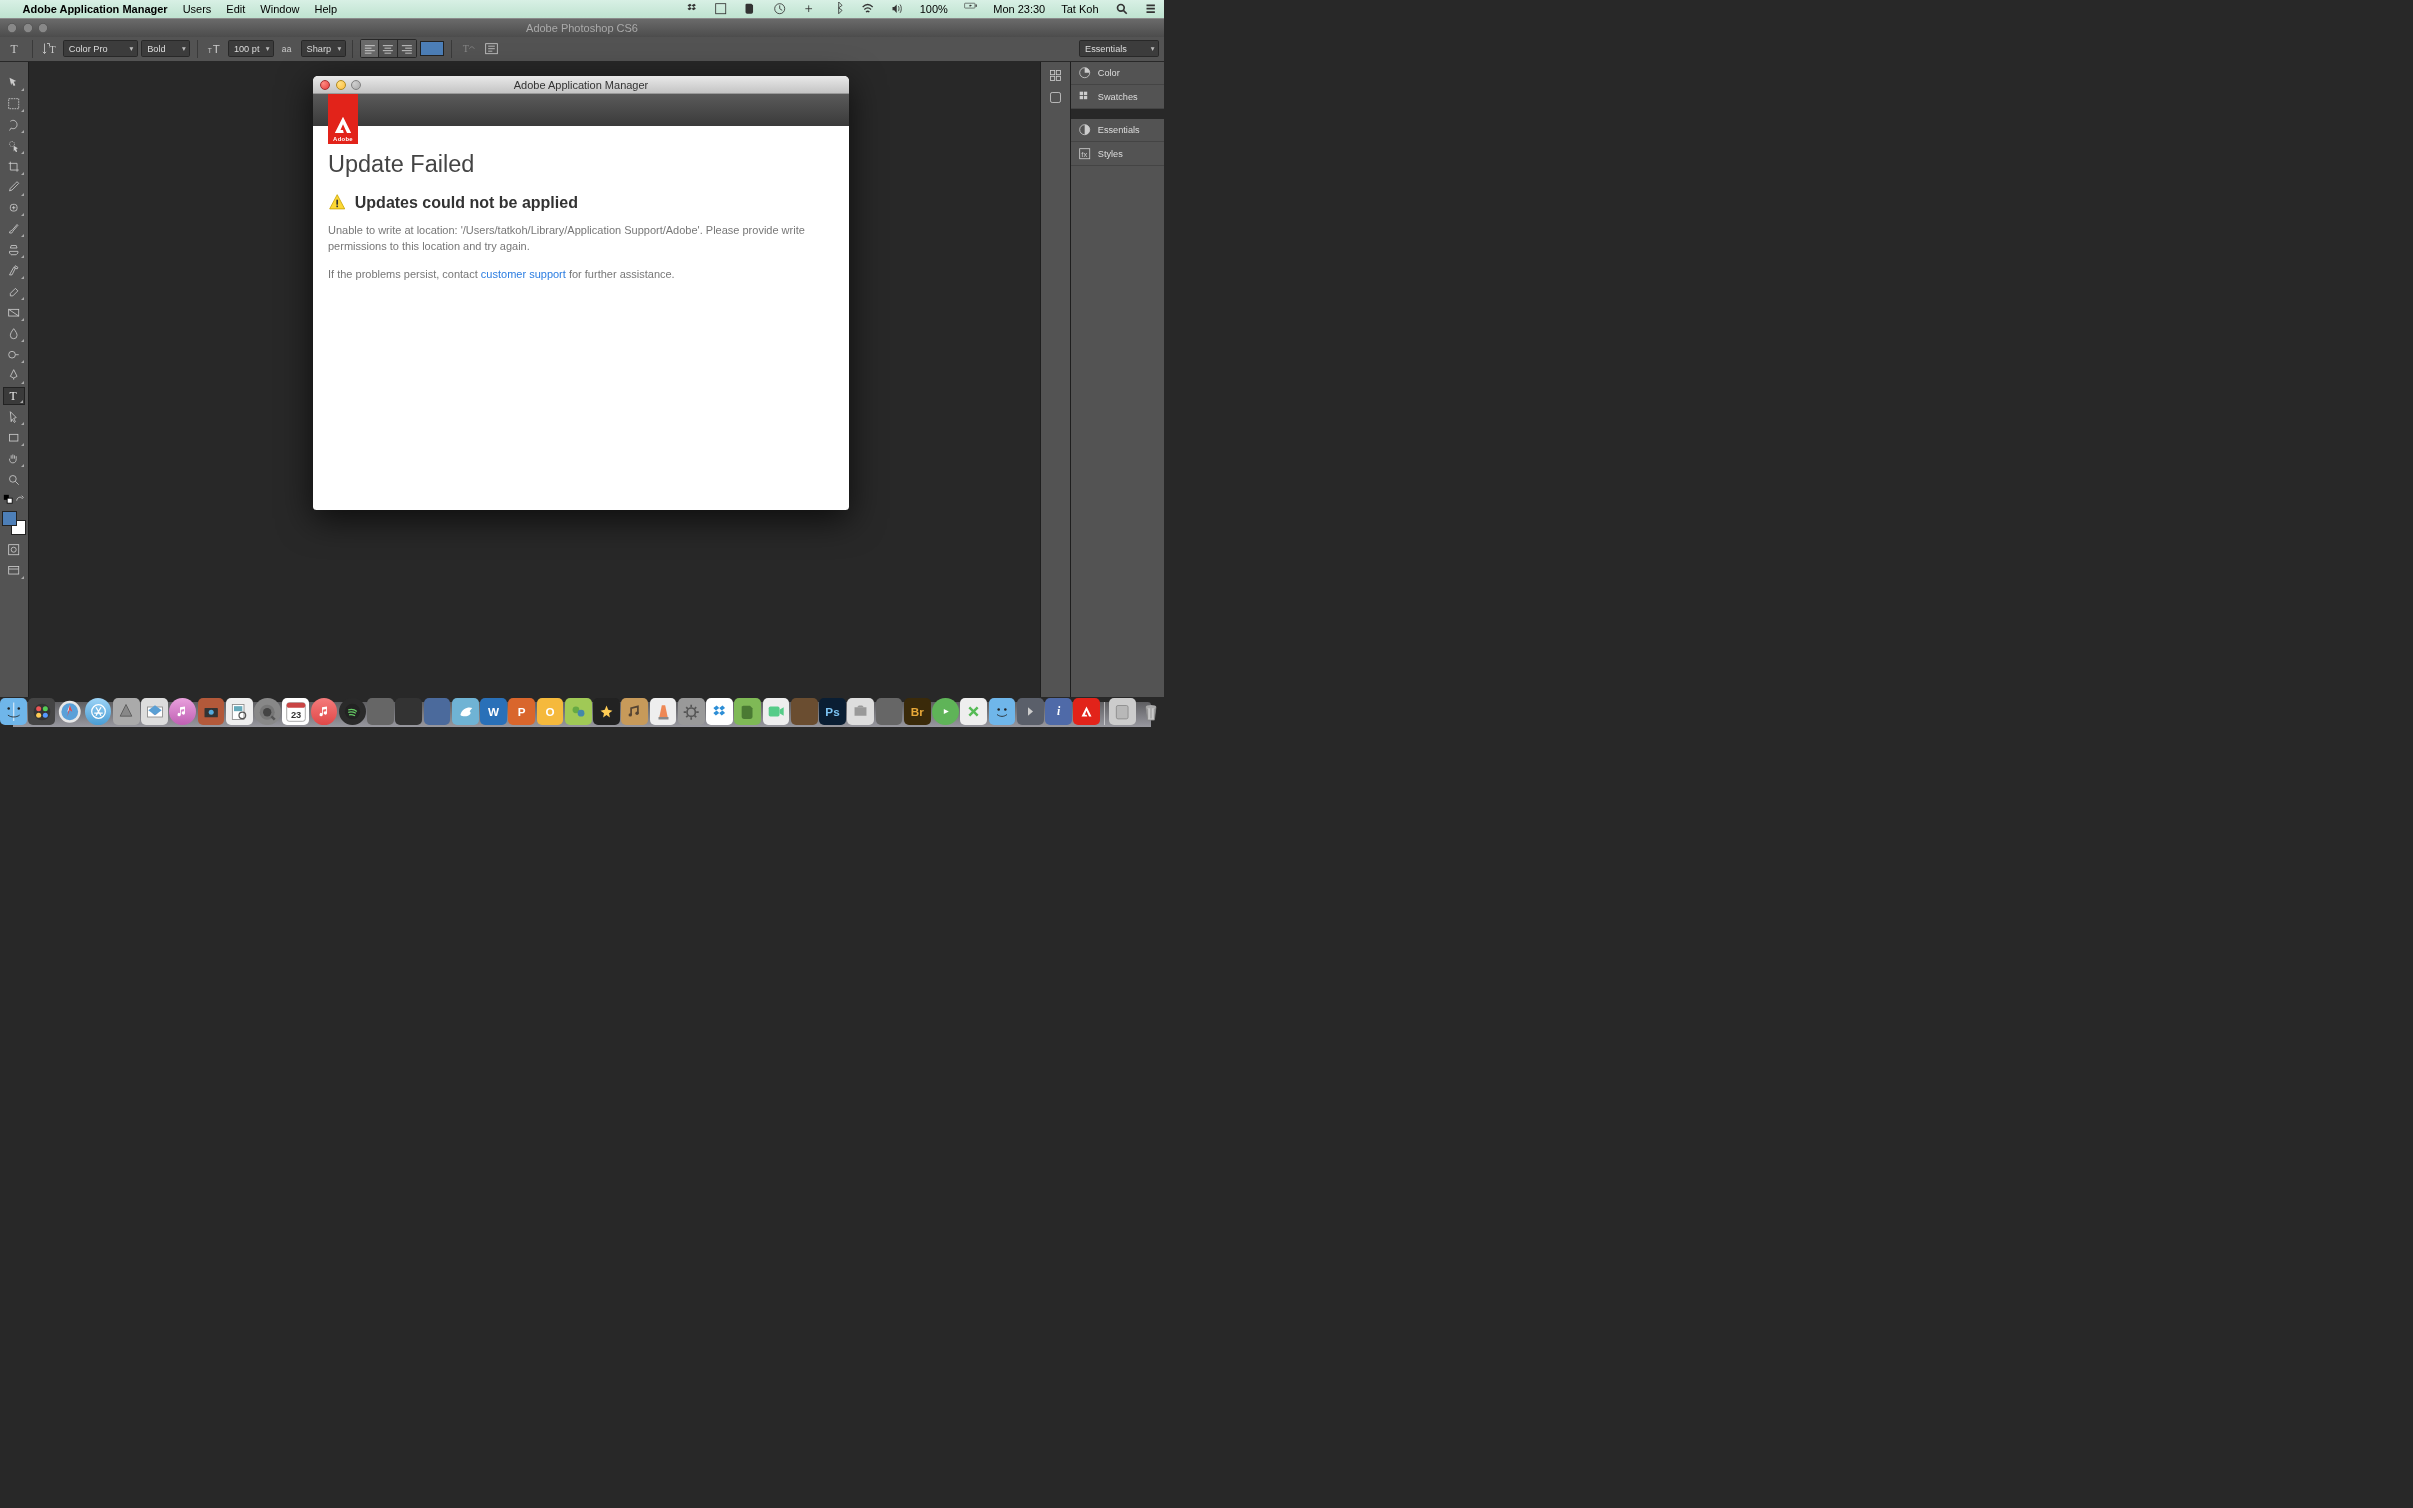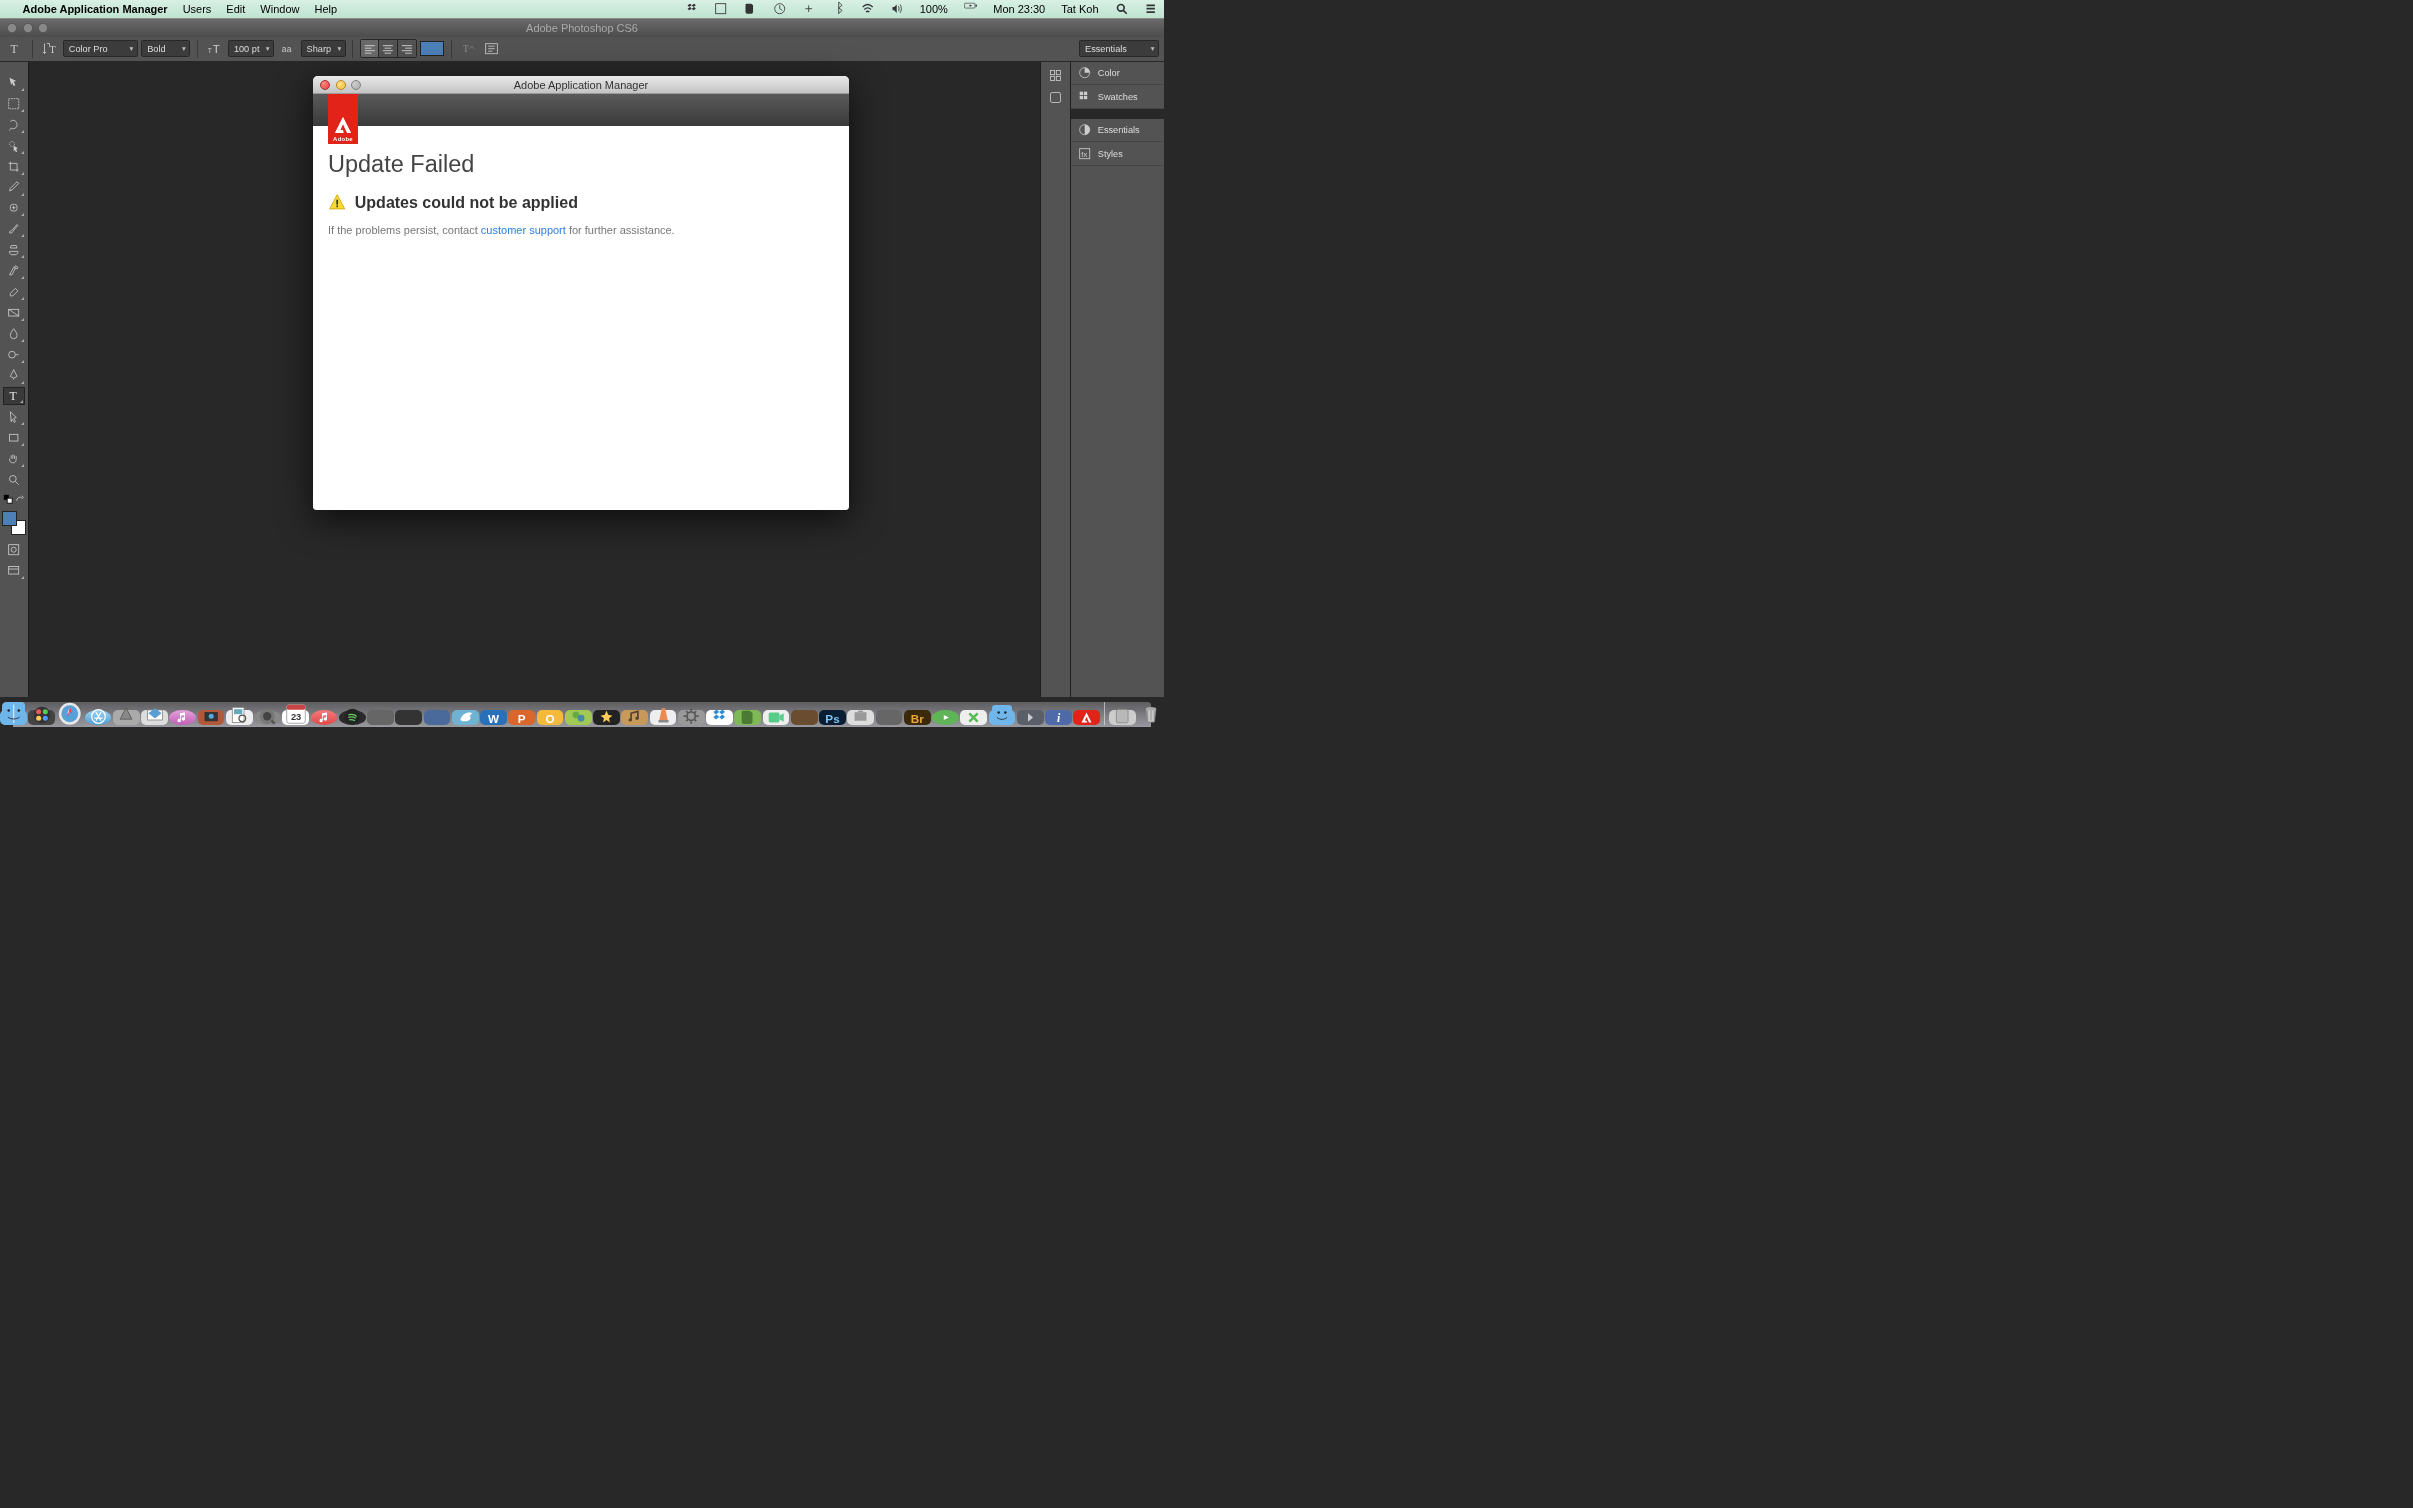--- a/index.html
+++ b/index.html
@@ -283,25 +283,25 @@
 }
 .dock-bg {
   position: absolute;
   bottom: 0;
   left: 13.4px; right: 13.4px;
   height: 25px;
   background: linear-gradient(to top, rgba(200,200,210,.7), rgba(220,220,230,.3));
   border-radius: 3.4px 3.4px 0 0;
 }
 .dock .app {
-  width: 27px; height: 15px;
+  width: 27px; height: 27px;
   border-radius: 5px;
   position: relative;
   z-index: 1;
-  display: flex; align-items: flex-end; justify-content: center;
+  display: flex; align-items: center; justify-content: center;
   font-size: 11.7px; font-weight: bold; color: #fff;
 }
 .dock .sep-line {
   width: 0.8px; height: 23.5px; background: rgba(255,255,255,.5);
   margin: 0 2.5px;
   z-index: 1;
 }
 
 svg { display: block; }
 </style>
@@ -910,18 +910,19 @@
     <div class="warn-row">
       <span class="warn-icon">
         <svg width="18.4" height="18.4" viewBox="0 0 22 22">
             <path d="M11 2l9 17H2z" fill="#fdd835" stroke="#c9a400"></path>
             <rect x="10" y="8" width="2" height="6" fill="#333"></rect>
             <rect x="10" y="15" width="2" height="2" fill="#333"></rect>
           </svg>
       </span>
       <span class="warn-text">Updates could not be applied</span>
     </div>
+    <p class="body-text">Unable to write at location: '/Users/tatkoh/Library/Application Support/Adobe'. Please provide write permissions to this location and try again.</p>
     <p class="body-text">
       <span>If the problems persist, contact </span><a href="#">customer support</a><span> for further assistance.</span>
     </p>
   </div>
 </div>
 
 
 </body></html>

